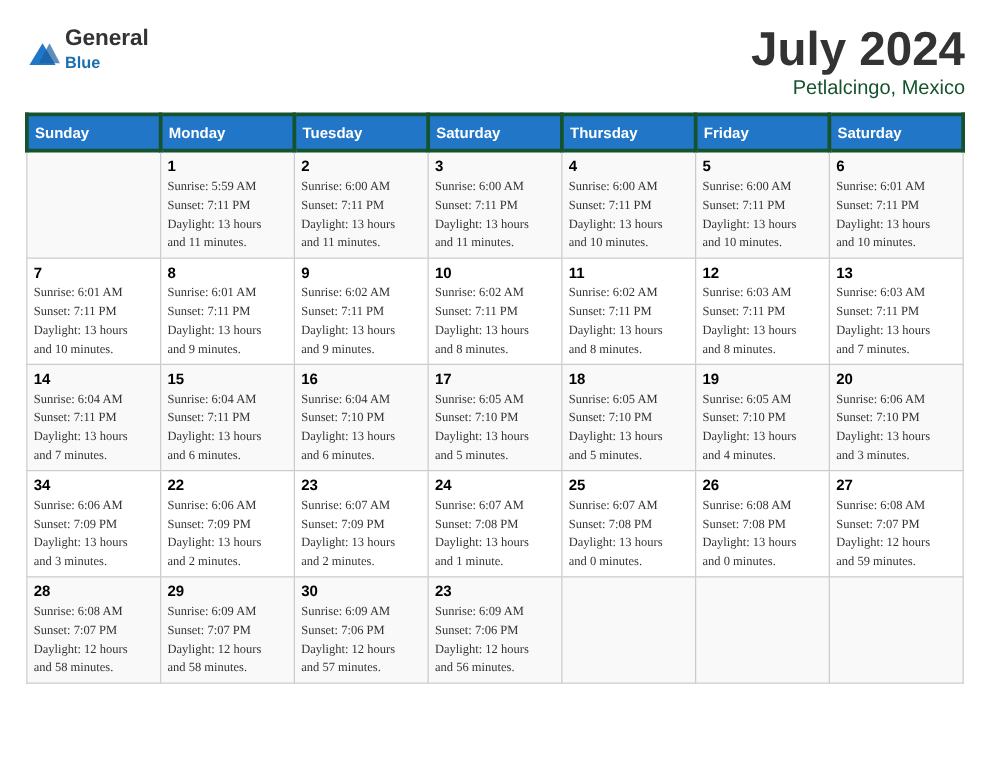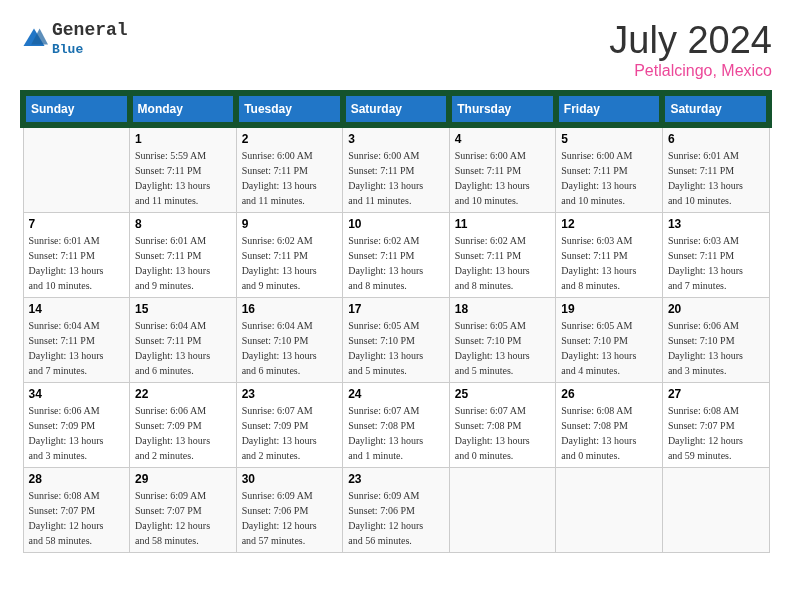--- a/index.html
+++ b/index.html
@@ -11,64 +11,63 @@
       padding: 20px;
     }
     .header {
       display: flex;
       justify-content: space-between;
       align-items: flex-start;
       margin-bottom: 10px;
     }
     .logo {
       display: flex;
-      align-items: center;
+      align-items: flex-end;
       gap: 4px;
-      font-family: Liberation Mono, monospace;
     }
     .logo-text-general {
       font-size: 18px;
       font-weight: bold;
       color: #333;
     }
     .logo-text-blue {
       font-size: 13px;
       font-weight: bold;
       color: #1a6faf;
     }
     .logo-icon {
       width: 28px;
       height: 28px;
     }
     .title-block {
       text-align: right;
     }
     .month-title {
       font-size: 38px;
-      font-weight: normal;
+      font-weight: bold;
       color: #333;
       line-height: 1.1;
     }
     .location-title {
       font-size: 16px;
-      color: #ec4899;
+      color: #14532d;
     }
     table {
       width: 100%;
       border-collapse: collapse;
       font-size: 10.5px;
     }
     thead tr th {
       background-color: #2176c7;
       color: #fff;
       text-align: left;
       padding: 6px 5px;
       font-size: 12px;
       font-weight: bold;
-      border: 6px solid #14532d;
+      border: 3px solid #14532d;
     }
     tbody tr td {
       vertical-align: top;
       padding: 4px 5px;
       border: 1px solid #ccc;
       min-height: 70px;
       height: 80px;
     }
     tbody tr:nth-child(odd) td {
       background-color: #f9f9f9;

